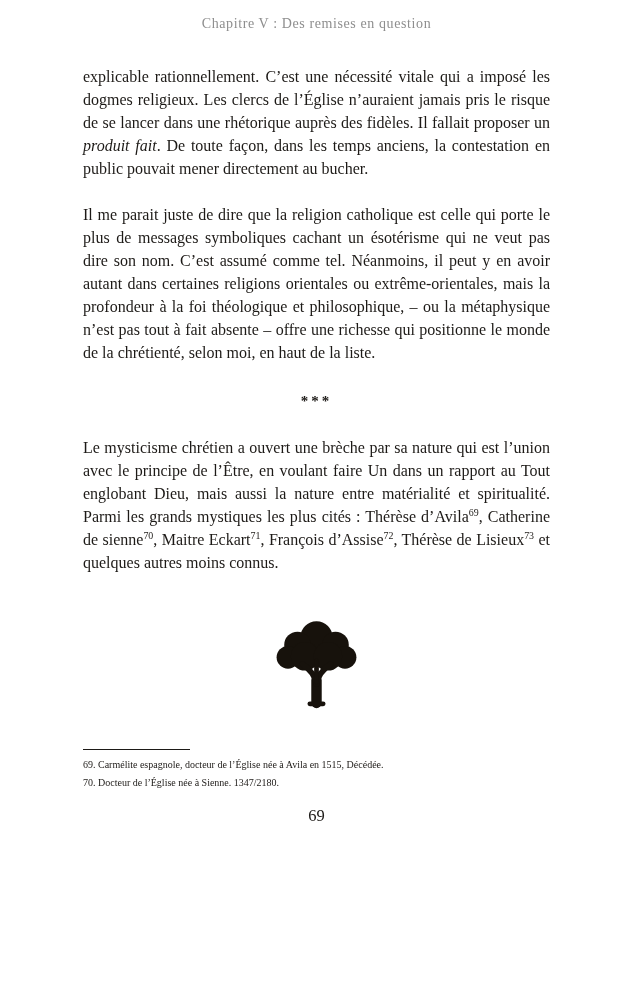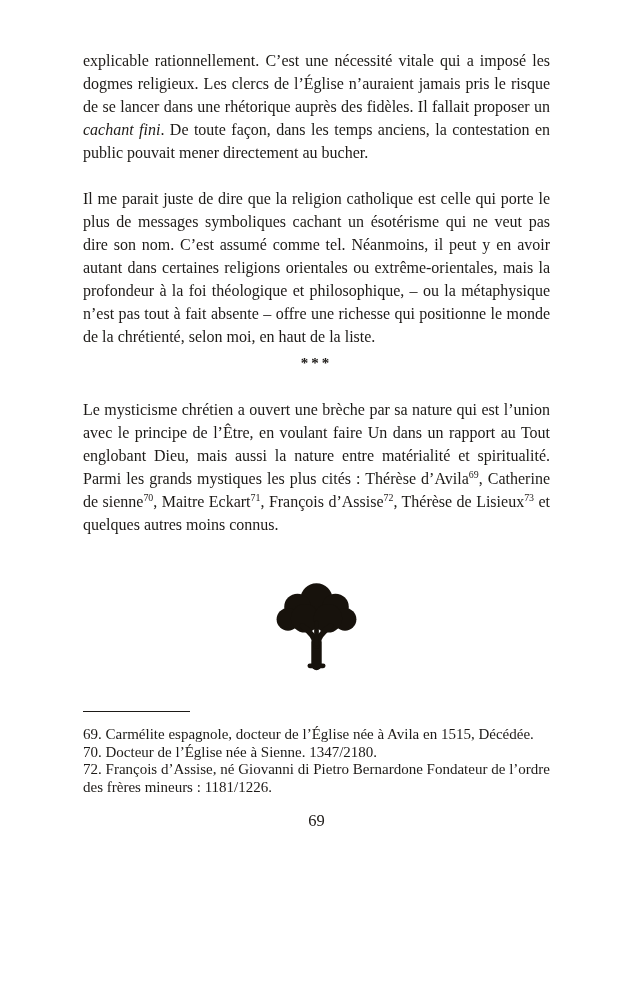--- a/index.html
+++ b/index.html
@@ -15,50 +15,51 @@
     color:var(--header,#8e8e8e);
     font-size:14px;letter-spacing:0.6px;
   }
   .content{
     margin-top:33px;
     font-size:16px;line-height:23px;
     text-align:justify;
     hyphens:auto;-webkit-hyphens:auto;
   }
   .para{margin:0 0 23px 0;}
-  .para.gap-small{margin-bottom:4px;}
+  .para.gap-small{margin-bottom:26px;}
   .para.gap-large{margin-bottom:39px;}
   .separator{
     margin:0 0 23px 0;text-align:center;
     letter-spacing:3px;font-size:15px;font-weight:bold;
   }
   sup{font-size:0.62em;line-height:0;vertical-align:super;}
   .tree-wrap{text-align:center;margin-top:8px;height:100px;}
   .footnote-rule{
     margin-top:36px;width:107px;height:0;
     border-top:1.5px solid var(--text,#1d1a17);
   }
   .footnotes{
-    margin-top:14px;
-    font-size:15px;line-height:17.5px;
+    margin-top:6px;
+    font-size:10px;line-height:17.5px;
     text-align:justify;
   }
   .footnote{margin:0;}
   .page-number{
     text-align:center;margin-top:15px;font-size:16.5px;
   }
 </style>
 </head>
 <body>
 
 <div class="page">
 
+  <div class="running-header">Chapitre V : Des remises en question</div>
 
   <div class="content">
-      <p class="para"><span>explicable rationnellement. C’est une nécessité vitale qui a imposé les dogmes religieux. Les clercs de l’Église n’auraient jamais pris le risque de se lancer dans une rhétorique auprès des fidèles. Il fallait proposer un </span><em>cachant fini</em><span>. De toute façon, dans les temps anciens, la contestation en public pouvait mener directement au bucher.</span></p>
+      <p class="para"><span>explicable rationnellement. C’est une nécessité vitale qui a imposé les dogmes religieux. Les clercs de l’Église n’auraient jamais pris le risque de se lancer dans une rhétorique auprès des fidèles. Il fallait proposer un </span><em>produit fait</em><span>. De toute façon, dans les temps anciens, la contestation en public pouvait mener directement au bucher.</span></p>
       <p class="para gap-small"><span>Il me parait juste de dire que la religion catholique est celle qui porte le plus de messages symboliques cachant un ésotérisme qui ne veut pas dire son nom. C’est assumé comme tel. Néanmoins, il peut y en avoir autant dans certaines religions orientales ou extrême-orientales, mais la profondeur à la foi théologique et philosophique, – ou la métaphysique n’est pas tout à fait absente – offre une richesse qui positionne le monde de la chrétienté, selon moi, en haut de la liste.</span></p>
       <p class="separator">***</p>
       <p class="para gap-large"><span>Le mysticisme chrétien a ouvert une brèche par sa nature qui est l’union avec le principe de l’Être, en voulant faire Un dans un rapport au Tout englobant Dieu, mais aussi la nature entre matérialité et spiritualité. Parmi les grands mystiques les plus cités : Thérèse d’Avila</span><sup>69</sup><span>, Catherine de sienne</span><sup>70</sup><span>, Maitre Eckart</span><sup>71</sup><span>, François d’Assise</span><sup>72</sup><span>, Thérèse de Lisieux</span><sup>73</sup><span> et quelques autres moins connus.</span></p>
     </div>
 
   <div class="tree-wrap">
     <svg width="95" height="100" viewBox="0 0 100 100" aria-hidden="true">
       <g fill="var(--tree,#17120c)">
 
         <circle cx="50" cy="23" r="17"></circle>
@@ -80,18 +81,17 @@
         <path d="M43 93 L57 93" stroke-width="5"></path>
       </g>
     </svg>
   </div>
 
   <div class="footnote-rule"></div>
 
   <div class="footnotes">
       <p class="footnote">69. Carmélite espagnole, docteur de l’Église née à Avila en 1515, Décédée.</p>
       <p class="footnote">70. Docteur de l’Église née à Sienne. 1347/2180.</p>
-      <p class="footnote">72. François d’Assise, né Giovanni di Pietro Bernardone Fondateur de l’ordre des frères mineurs : 1181/1226.</p>
     </div>
 
   <div class="page-number">69</div>
 
 </div>
 
 </body></html>

